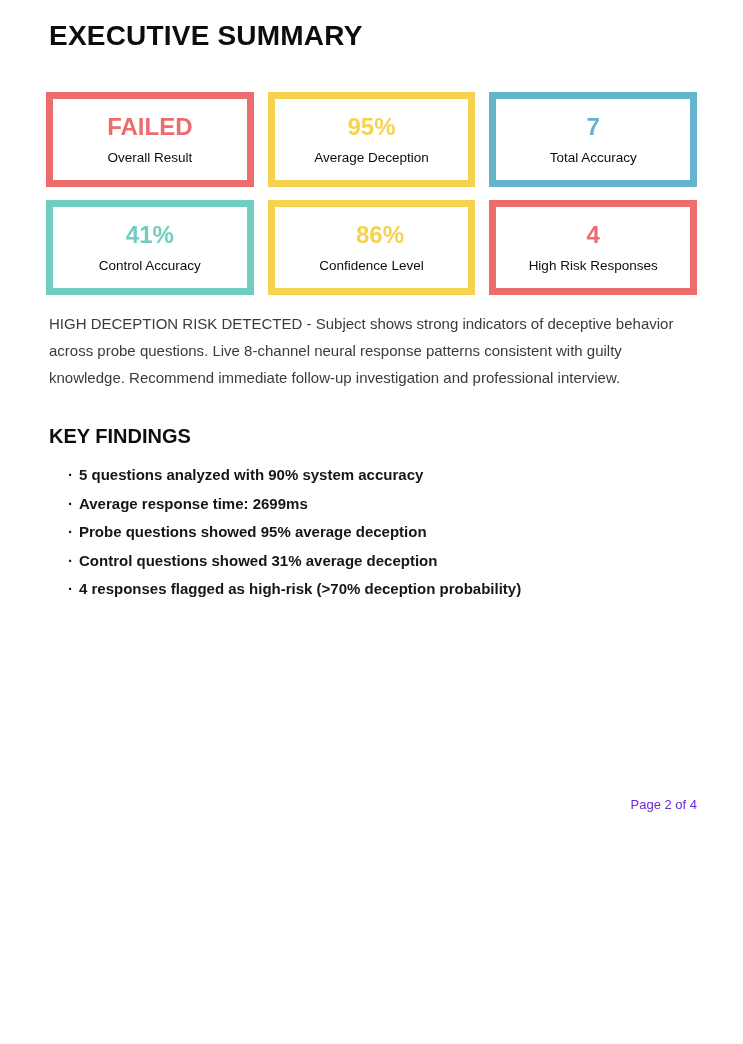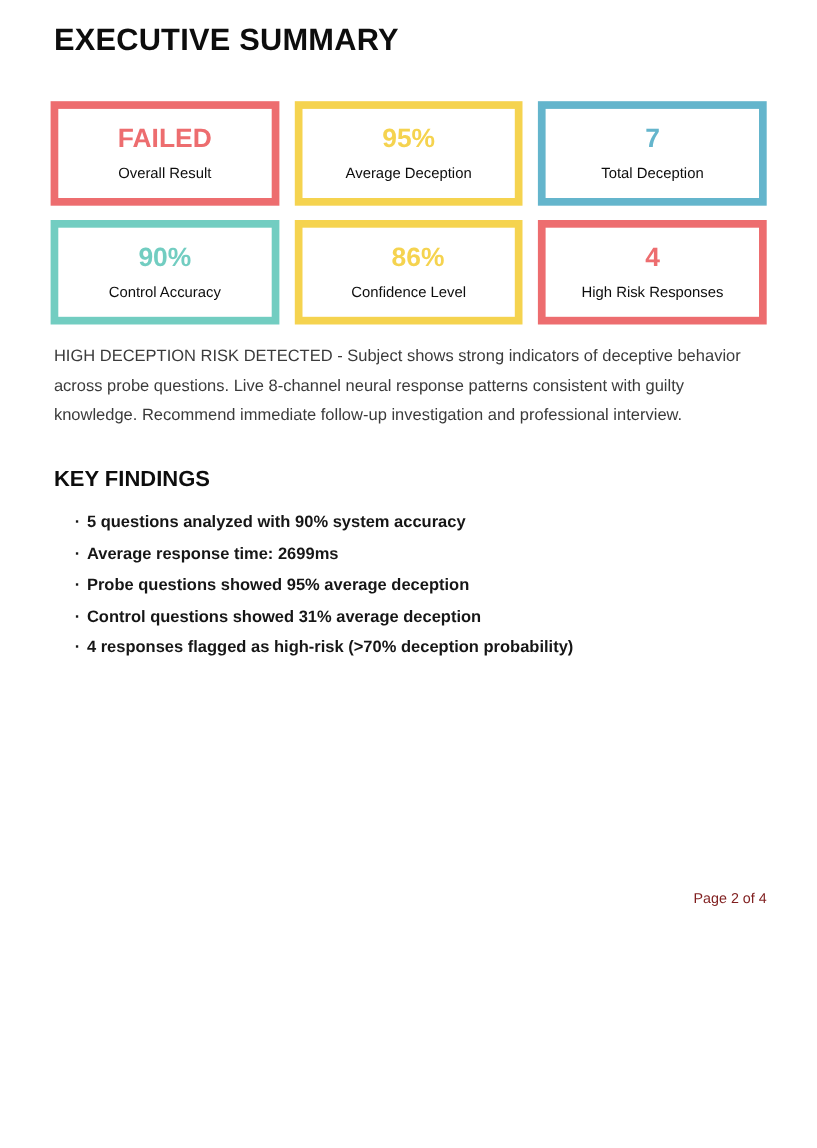--- a/index.html
+++ b/index.html
@@ -79,23 +79,23 @@
     line-height: 15px;
   }
   .bullet-marker {
     display: inline-block;
     margin-right: 6px;
     font-weight: bold;
   }
   .page-footer {
     position: absolute;
     right: 46px;
-    bottom: 25px;
+    bottom: 37px;
     font-size: 13px;
-    color: #7f1d1d;
+    color: #6d28d9;
   }
 </style>
 </head>
 <body>
 
 <div class="page">
 
   <h1 class="doc-title">EXECUTIVE SUMMARY</h1>
 
   <div class="cards">
@@ -105,25 +105,25 @@
       <div class="card-label">Overall Result</div>
     </div>
 
     <div class="card" style="border-color: rgb(245, 211, 79);">
       <div class="card-value" style="color: rgb(245, 211, 79);">95%</div>
       <div class="card-label">Average Deception</div>
     </div>
 
     <div class="card" style="border-color: rgb(100, 181, 204);">
       <div class="card-value" style="color: rgb(100, 181, 204);">7</div>
-      <div class="card-label">Total Deception</div>
+      <div class="card-label">Total Accuracy</div>
     </div>
 
     <div class="card" style="border-color: rgb(114, 205, 193);">
-      <div class="card-value" style="color: rgb(114, 205, 193);">90%</div>
+      <div class="card-value" style="color: rgb(114, 205, 193);">41%</div>
       <div class="card-label">Control Accuracy</div>
     </div>
 
     <div class="card" style="border-color: rgb(245, 211, 79);">
       <div class="card-value" style="color: rgb(245, 211, 79); margin-left: 17px;">86%</div>
       <div class="card-label">Confidence Level</div>
     </div>
 
     <div class="card" style="border-color: rgb(237, 109, 111);">
       <div class="card-value" style="color: rgb(237, 109, 111);">4</div>

